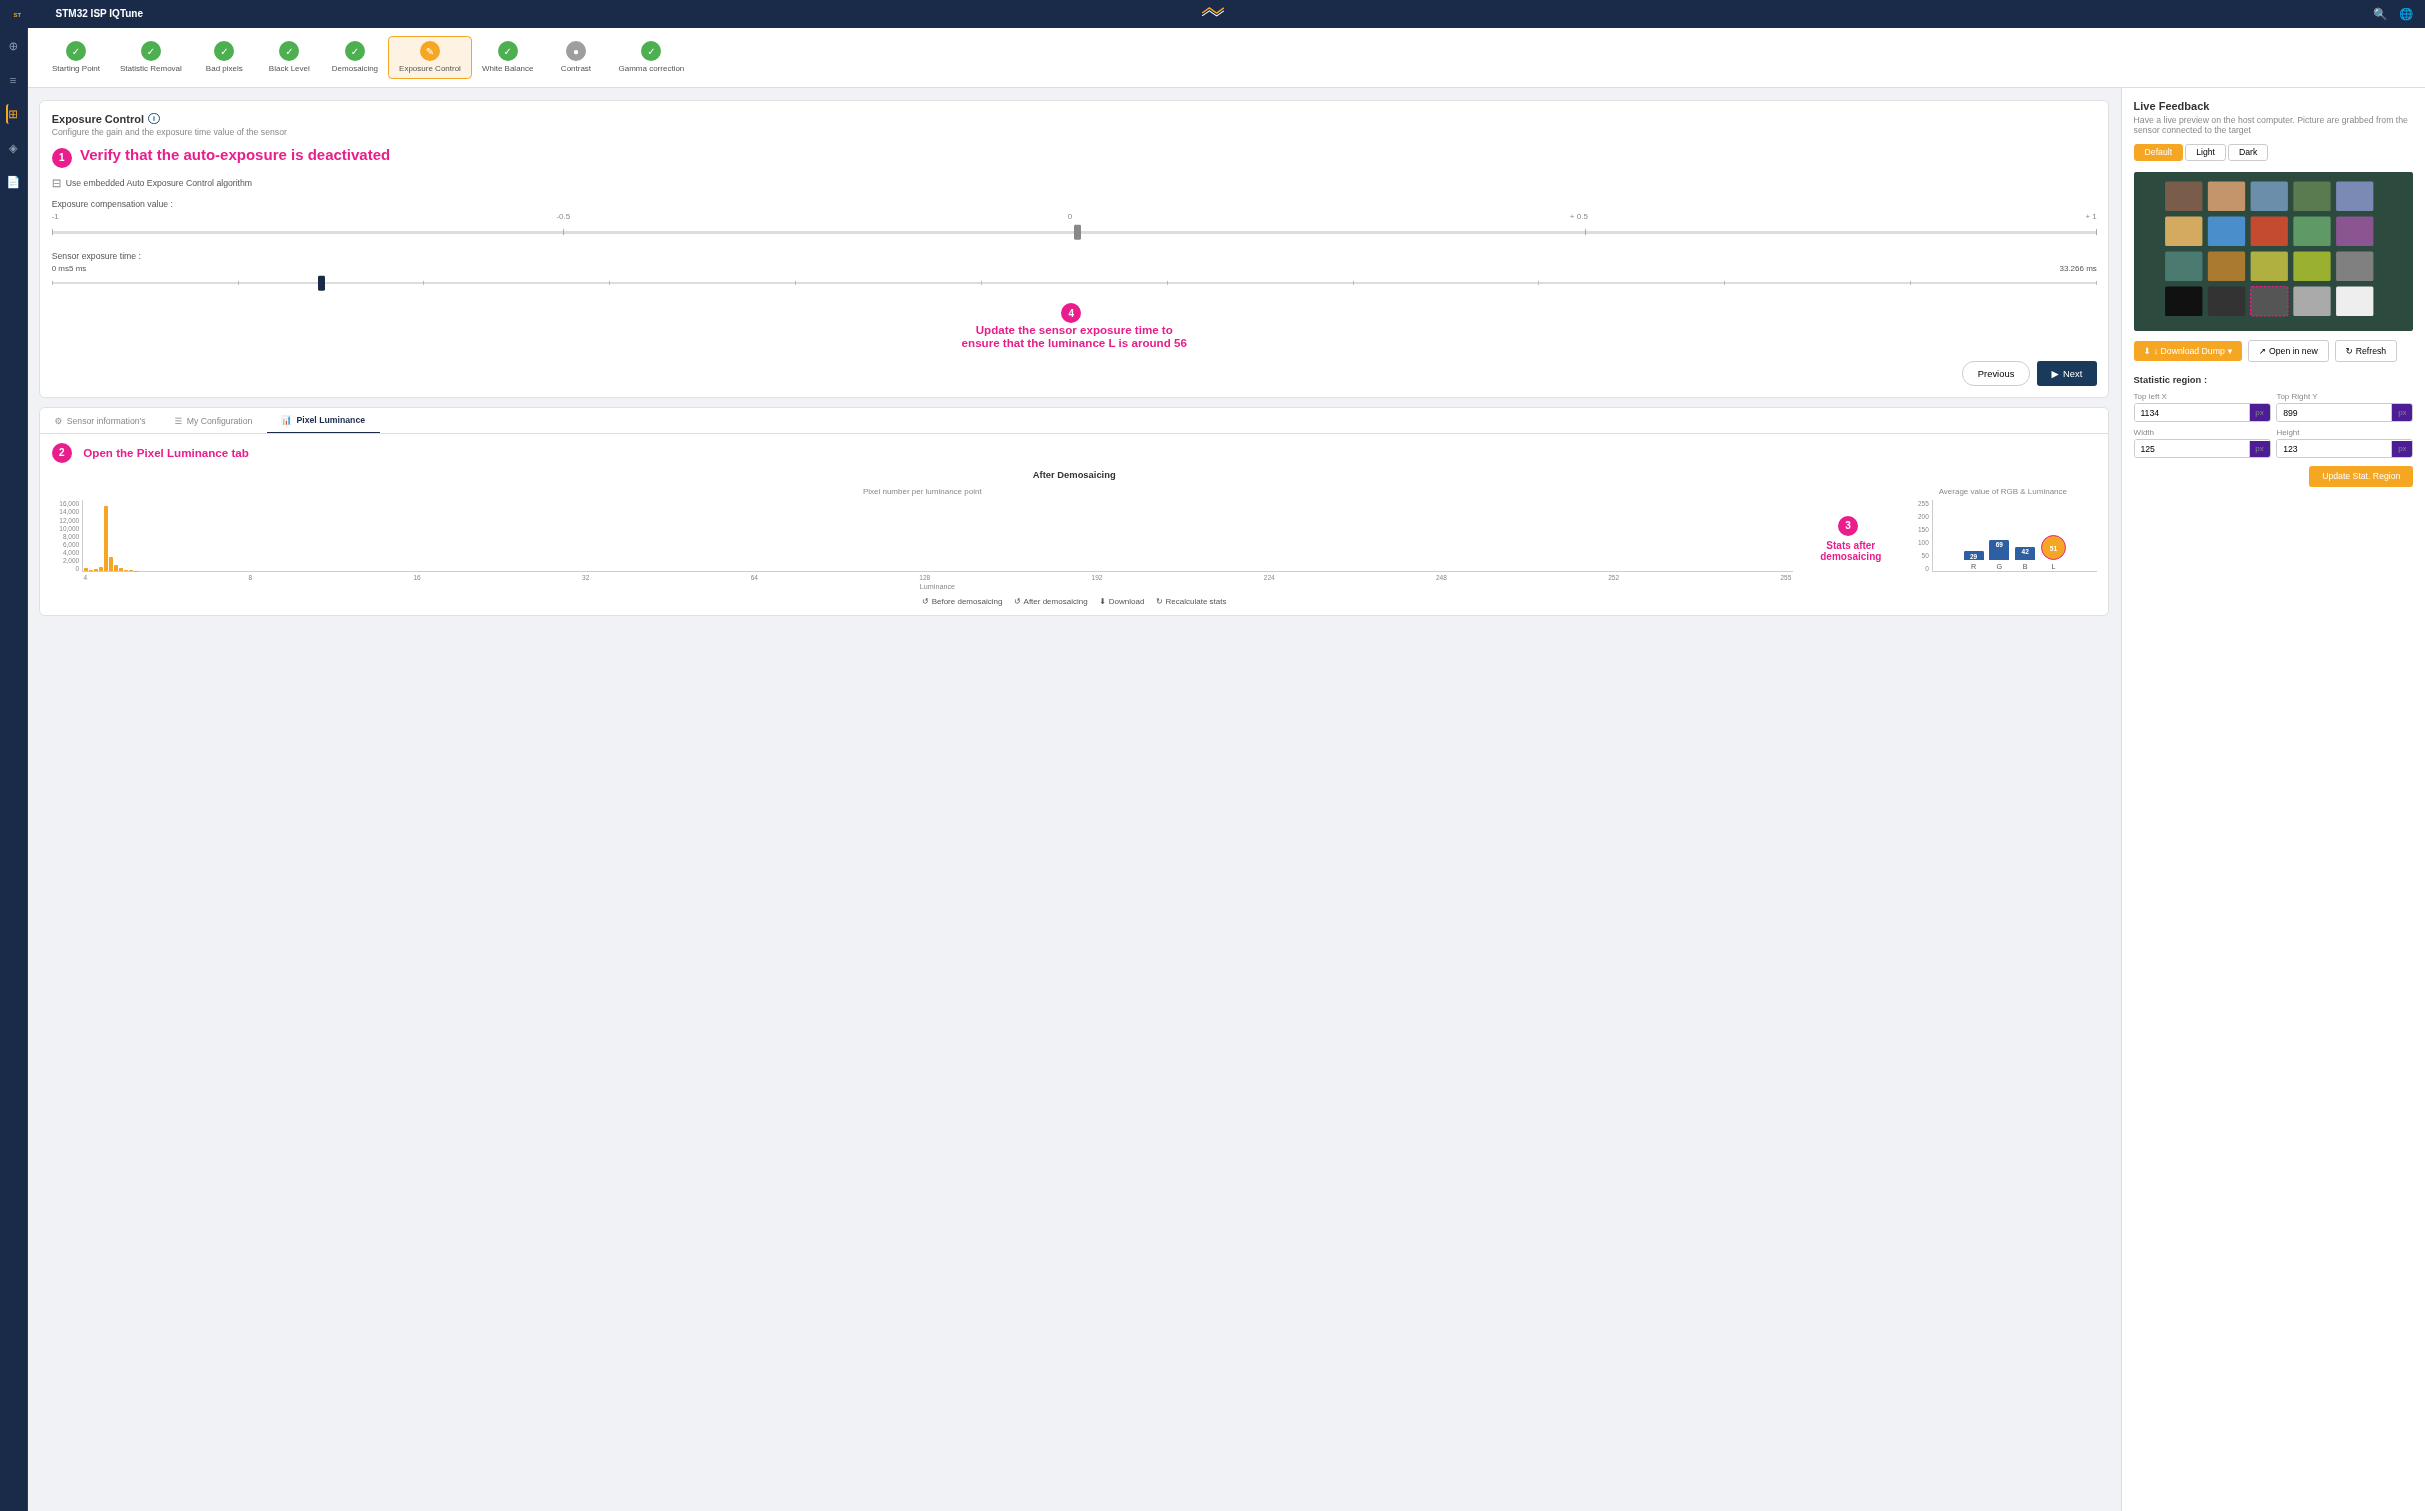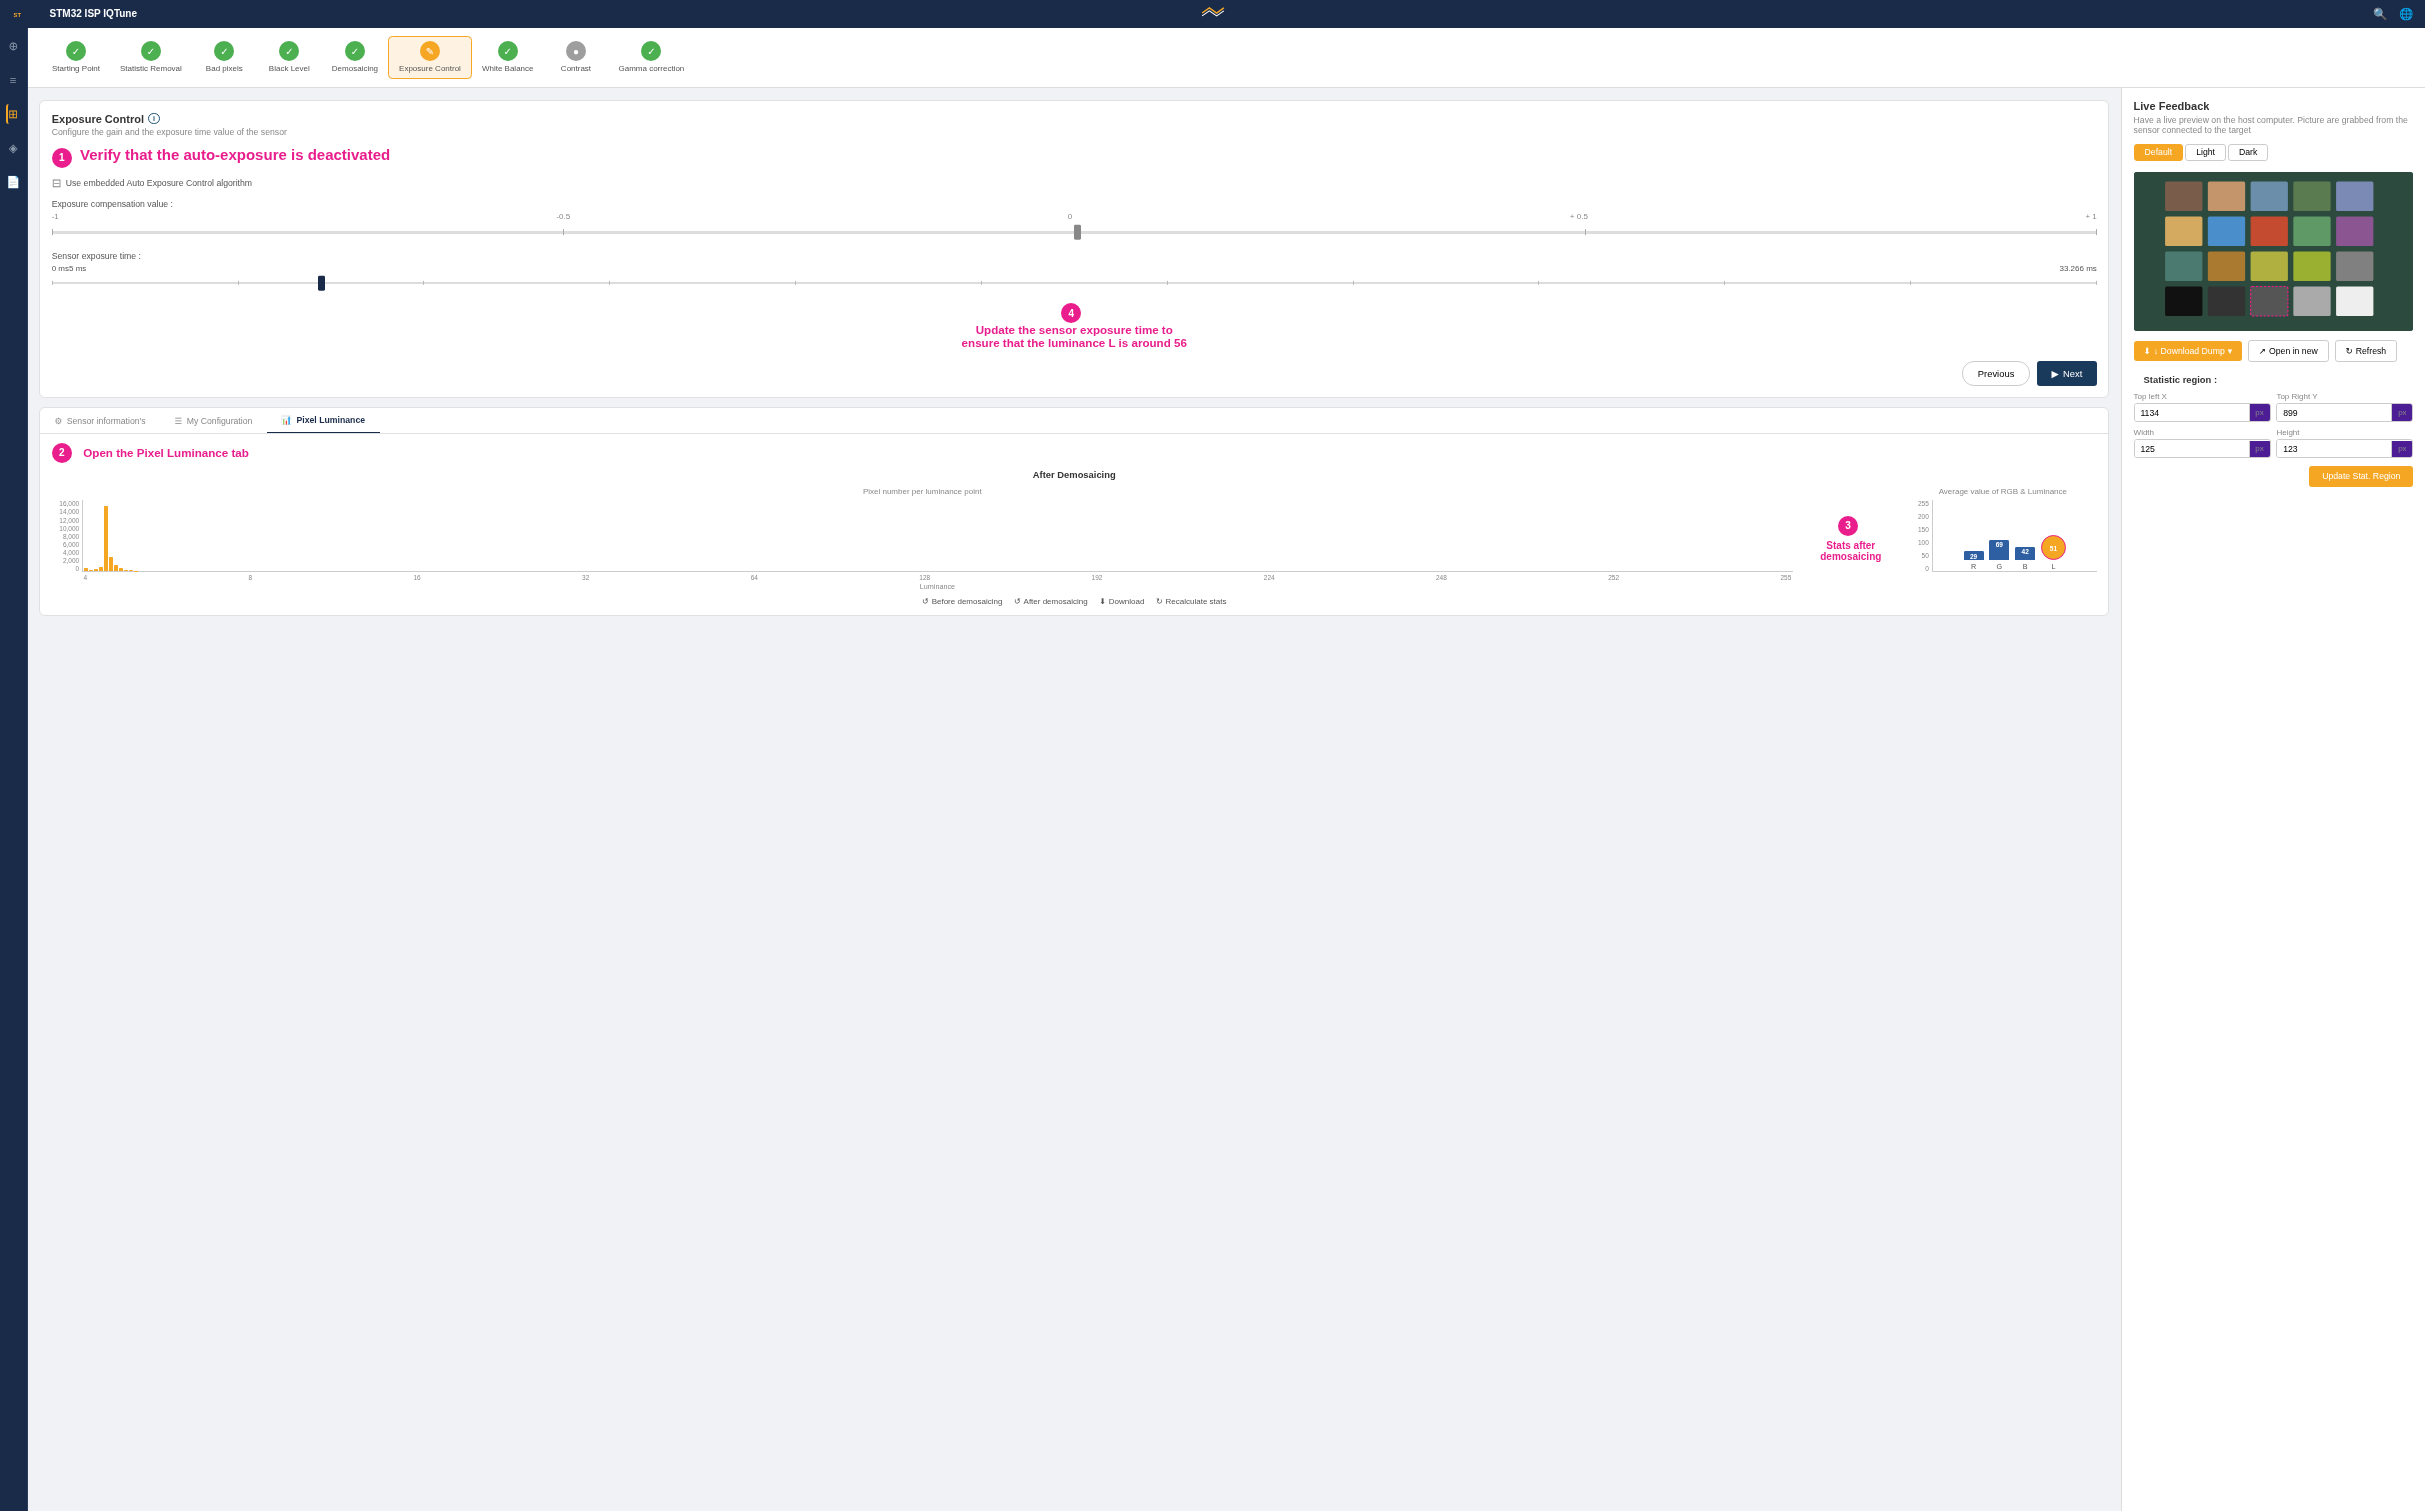--- a/index.html
+++ b/index.html
@@ -8,21 +8,21 @@
     
     .topbar {
       background: #1a2b4a;
       color: white;
       height: 27.5px;
       display: flex;
       align-items: center;
       padding: 0 11.6px;
       position: relative;
     }
-    .topbar-logo { display: flex; align-items: center; gap: 16px; font-size: 10px; font-weight: 600; }
+    .topbar-logo { display: flex; align-items: center; gap: 22px; font-size: 10px; font-weight: 600; }
     .topbar-center { position: absolute; left: 50%; transform: translateX(-50%); }
     .topbar-right { margin-left: auto; display: flex; gap: 11.6px; }
     .topbar-icon { color: #aaa; cursor: pointer; font-size: 11.6px; }
 
     
     .layout { display: flex; height: calc(100vh - 27.5px); }
     .sidebar {
       width: 27.5px;
       background: #1a2b4a;
       display: flex;
@@ -151,21 +151,21 @@
       position: relative;
       overflow: hidden;
       margin-bottom: 8.7px;
     }
 
     .action-buttons { display: flex; gap: 5.8px; flex-wrap: wrap; margin-bottom: 11.6px; align-items: center; }
     .btn-download { background: #f5a623; color: white; border: none; padding: 5px 10px; border-radius: 2.9px; cursor: pointer; font-size: 8.7px; display: flex; align-items: center; gap: 2.9px; }
     .btn-outline { background: white; border: 0.7px solid #ccc; padding: 5px 10px; border-radius: 2.9px; cursor: pointer; font-size: 8.7px; display: flex; align-items: center; gap: 2.9px; }
 
     .stat-region { margin-bottom: 8.7px; }
-    .stat-region-title { font-size: 9.4px; font-weight: 600; margin-bottom: 7.2px; margin-left: 10px; }
+    .stat-region-title { font-size: 9.4px; font-weight: 600; margin-bottom: 7.2px; }
     .stat-fields { display: grid; grid-template-columns: 1fr 1fr; gap: 5.8px; margin-bottom: 7.2px; }
     .stat-field { }
     .stat-field label { font-size: 8px; color: #888; display: block; margin-bottom: 2.2px; }
     .stat-field-input { display: flex; align-items: center; border: 0.7px solid #ccc; border-radius: 2.9px; overflow: hidden; }
     .stat-field-input input { border: none; outline: none; padding: 3.6px 5.8px; font-size: 8.7px; width: 100%; }
     .stat-field-input span { background: #4c1d95; padding: 3.6px 5.8px; font-size: 8px; color: #888; border-left: 0.7px solid #ccc; }
     .btn-update { background: #f5a623; color: white; border: none; padding: 5.8px 13px; border-radius: 2.9px; cursor: pointer; font-size: 8.7px; float: right; }
 
     .info-icon { width: 11.6px; height: 11.6px; border-radius: 50%; border: 1.1px solid #1a5276; color: #1a5276; font-size: 7.2px; display: inline-flex; align-items: center; justify-content: center; cursor: pointer; }
 

